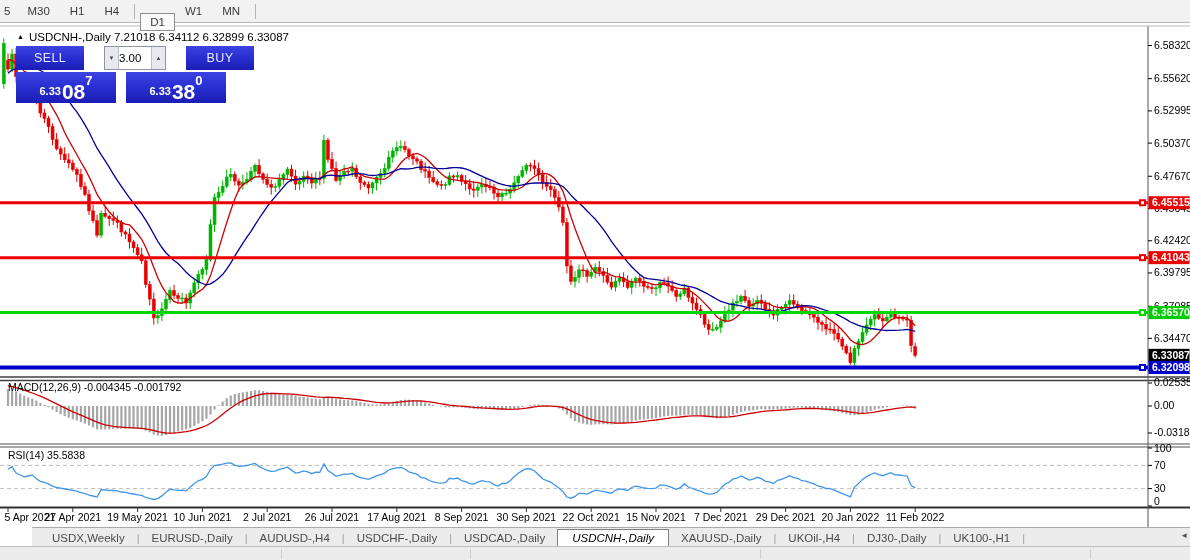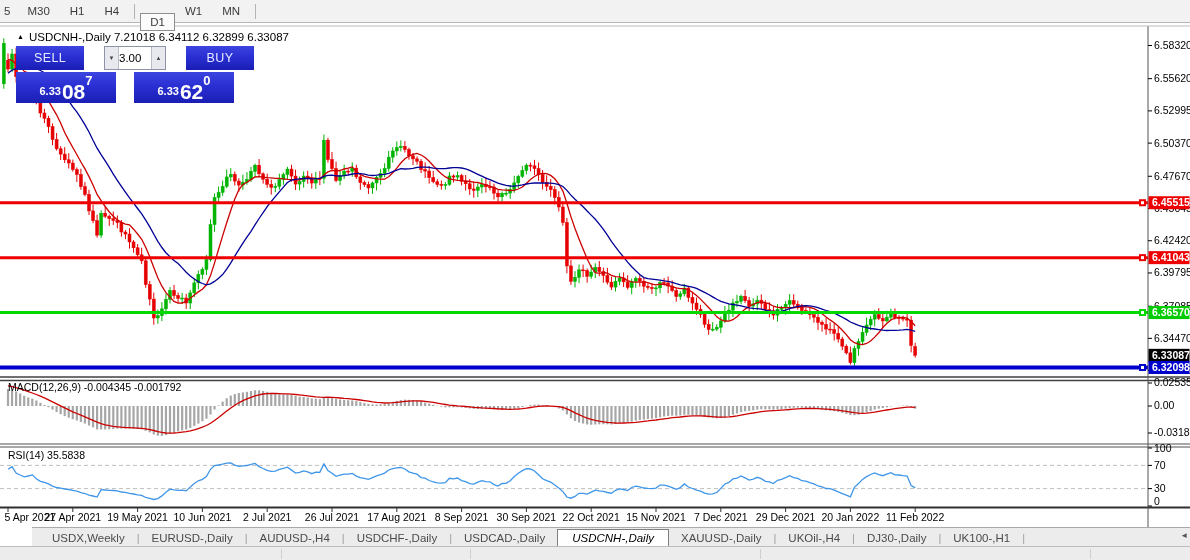--- a/index.html
+++ b/index.html
@@ -10,21 +10,21 @@
   .tfbtn{font-size:11.5px;color:#3c3c3c;padding:2px 9px;border:1px solid transparent;cursor:default;}
   .tfbtn.first{padding-left:3px;padding-right:6px;}
   .tfbtn.active{background:#fbfbfb;border:1px solid #8f8f8f;margin-top:22px;}
   .toolsep{width:1px;height:15px;background:#b4b4b4;margin:0 5px;}
   
   .symhdr{position:absolute;left:17px;top:31px;z-index:2;font-size:11.5px;color:#000;white-space:nowrap;}
   .symhdr .tri{font-size:7px;vertical-align:2px;margin-right:5px;color:#000;}
   
   .oct{position:absolute;left:16px;top:46px;z-index:3;width:202px;}
   .oct .row1{display:grid;grid-template-columns:68px 62px 68px;gap:20px;height:24px;}
-  .oct .row2{display:grid;grid-template-columns:100px 100px;gap:18px;height:31px;margin-top:2px;border-radius:14px;}
+  .oct .row2{display:grid;grid-template-columns:100px 100px;gap:10px;height:31px;margin-top:2px;border-radius:14px;}
   .bluebox{background:linear-gradient(180deg,#3c44e0 0%,#2a2fd2 45%,#1a1eb4 100%);
     display:flex;align-items:center;justify-content:center;color:#e6ebff;}
   .bb-label{font-size:12.5px;letter-spacing:.4px;}
   .spin{background:#fff;border:1px solid #8e94a6;display:flex;align-items:stretch;box-sizing:border-box;}
   .spinbtn{width:13px;background:#e7e9ee;border-right:1px solid #b9bdc9;display:flex;align-items:center;
     justify-content:center;font-size:6px;color:#444;}
   .spinbtn.up{border-right:none;border-left:1px solid #b9bdc9;}
   .spinval{flex:1;border:none;outline:none;font-family:"Liberation Sans",sans-serif;font-size:11.5px;
     text-align:left;padding:0 3px 0 0;color:#000;min-width:0;background:#fff;}
   .pricebox{align-items:flex-end;justify-content:center;padding-bottom:3px;color:#fff;}
@@ -890,21 +890,21 @@
       <div class="bluebox bb-label">BUY</div>
     </div>
     <div class="row2">
       <div class="bluebox pricebox">
         <span class="pb-small">6.33</span>
         <span class="pb-big">08</span>
         <span class="pb-sup">7</span>
       </div>
       <div class="bluebox pricebox">
         <span class="pb-small">6.33</span>
-        <span class="pb-big">62</span>
+        <span class="pb-big">38</span>
         <span class="pb-sup">0</span>
       </div>
     </div>
   </div>
 
   <div class="tabbar">
     <div class="tabstrip">
         <div class="tab">USDX,Weekly</div>
         <span class="tabsep">|</span>
         <div class="tab">EURUSD-,Daily</div>

